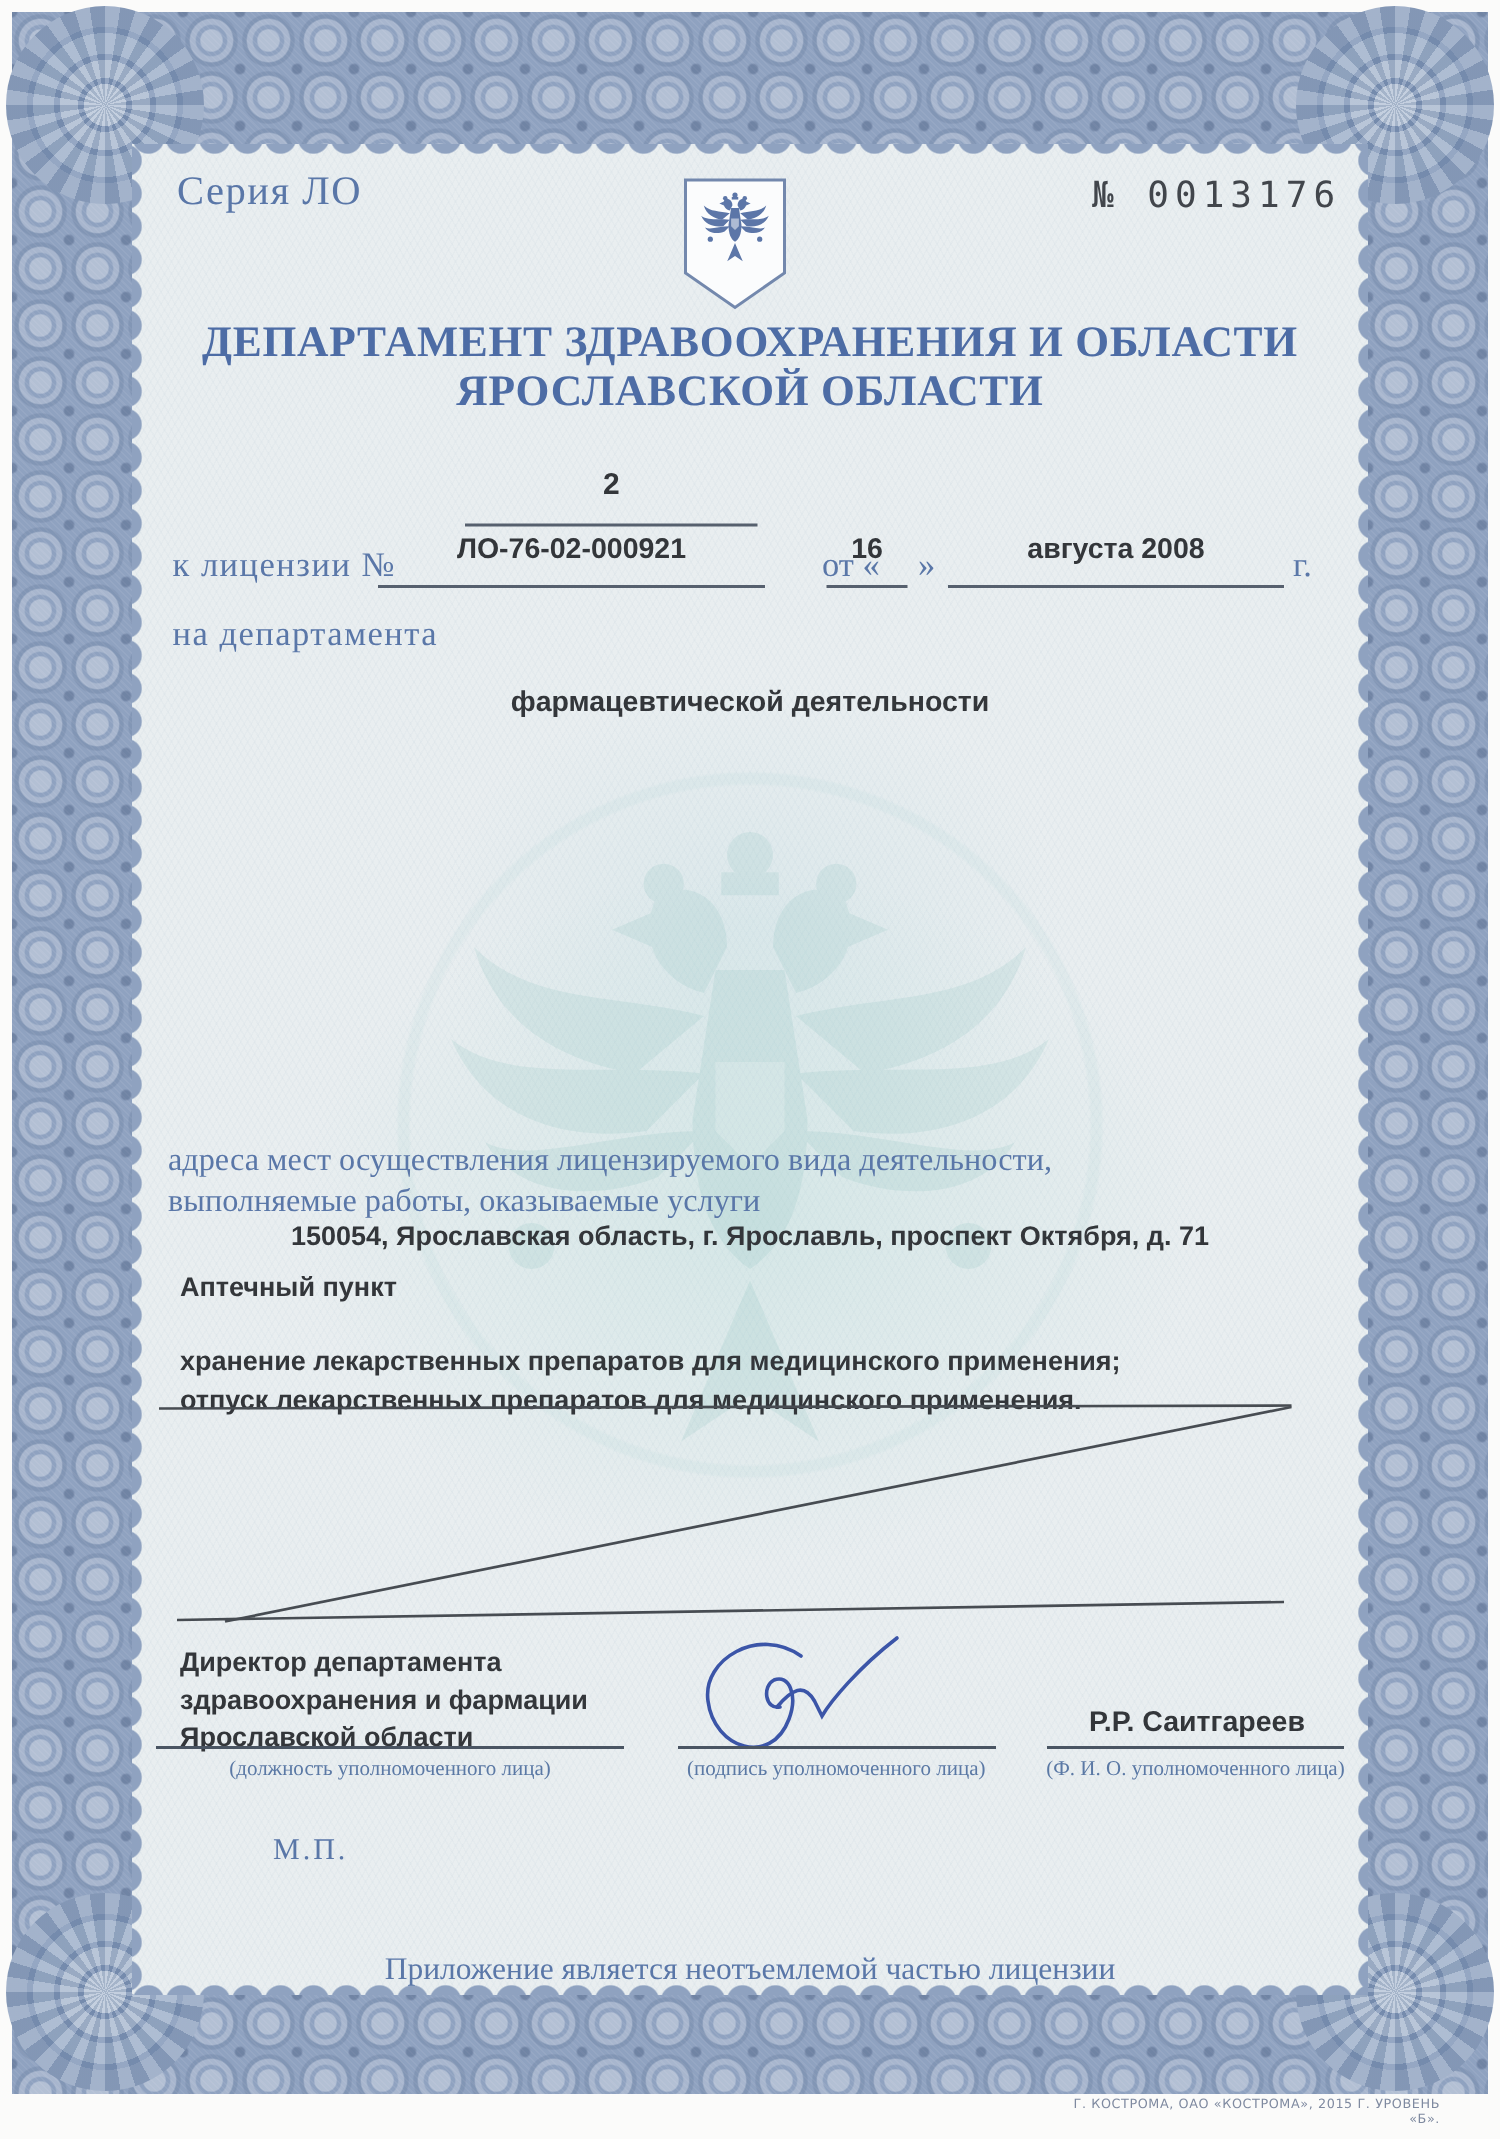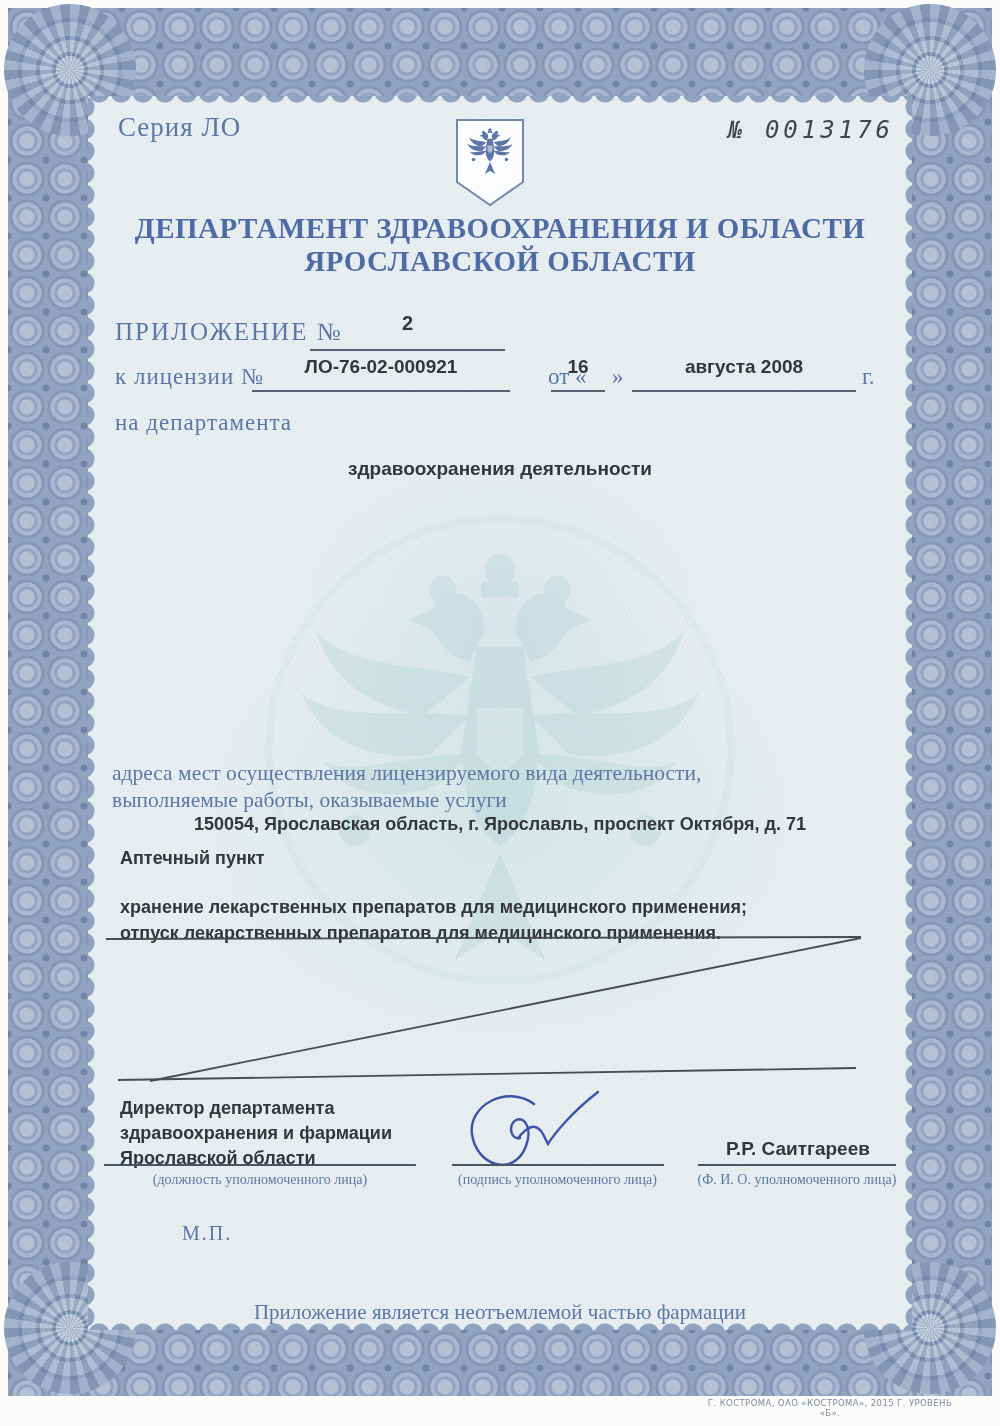--- a/index.html
+++ b/index.html
@@ -50,21 +50,21 @@
   .scallop-right  { left:902px; top:96px;   width:10px;  height:1234px; background:radial-gradient(circle at 14px 11px, #8fa2c0 10px, transparent 11px) 0 0/10px 22px repeat-y; }
   
   .lbl  { position:absolute; font-family:"Liberation Serif", serif; color:#5a77a8; }
   .bold { position:absolute; font-family:"Liberation Sans", sans-serif; font-weight:bold; color:#33363a; }
   .fill {
     position:absolute; border-bottom:2px solid #56606e; text-align:center;
     font-family:"Liberation Sans", sans-serif; font-weight:bold; color:#33363a;
   }
   .series   { left:118px; top:112px; font-size:27px; letter-spacing:1px; }
   .number   { position:absolute; left:728px; top:116px; font-family:"DejaVu Sans Mono", monospace;
-              font-size:24px; letter-spacing:4px; color:#42464c;font-style:italic; }
+              font-size:24px; letter-spacing:4px; color:#42464c; }
   .title    { position:absolute; left:88px; top:212px; width:824px; text-align:center;
               font-family:"Liberation Serif", serif; font-weight:bold; font-size:29px;
               line-height:33px; color:#4d6ca5; letter-spacing:.5px; }
   .annex-label { left:115px; top:318px; font-size:25px; letter-spacing:2px; }
   .annex-num   { left:310px; top:312px; width:195px; height:37px; font-size:20px; }
   .lic-label   { left:115px; top:364px; font-size:23px; letter-spacing:1px; }
   .lic-num     { left:252px; top:356px; width:258px; height:34px; font-size:19px; }
   .ot          { left:524px; top:364px; font-size:23px;margin-left:24px; }
   .lic-day     { left:551px; top:356px; width:54px; height:34px; font-size:19px; }
   .quote-close { left:612px; top:364px; font-size:23px; }
@@ -86,21 +86,21 @@
   .sigline-1   { left:104px; width:312px; }
   .sigline-2   { left:452px; width:212px; }
   .sigline-3   { left:698px; width:198px; }
   .caption     { position:absolute; top:1172px; text-align:center; font-family:"Liberation Serif", serif;
                  font-size:14px; color:#5b79a5; }
   .caption-1   { left:105px; width:310px; }
   .caption-2   { left:450px; width:215px; }
   .caption-3   { left:696px; width:202px; }
   .stamp       { left:182px; top:1222px; font-size:20px; letter-spacing:2px; }
   .footer-note { left:88px; top:1300px; width:824px; text-align:center; font-size:21px; }
-  .print-note  { position:absolute; left:700px; top:1398px; width:260px; text-align:center;
+  .print-note  { position:absolute; left:700px; top:1398px; width:260px; text-align:right;
                  font-family:"DejaVu Sans", sans-serif; font-size:8.5px; color:#7f8aa0; letter-spacing:.4px; }
   .emblem      { position:absolute; left:455px; top:118px; }
   .watermark   { position:absolute; left:270px; top:520px; opacity:.15; }
   .sig-scribble{ position:absolute; left:448px; top:1082px; }
   .strike-overlay { position:absolute; left:0; top:0; pointer-events:none; }
 </style>
 </head>
 <body>
 
 <div class="page">
@@ -158,33 +158,32 @@
     <g style="color:#5c76a8" fill="currentColor">
       <use href="#eagle" x="9" y="6" width="52" height="64"></use>
     </g>
   </svg>
 
   <div class="title">
     <div>ДЕПАРТАМЕНТ ЗДРАВООХРАНЕНИЯ И ОБЛАСТИ</div>
     <div>ЯРОСЛАВСКОЙ ОБЛАСТИ</div>
   </div>
 
-  <div class="lbl annex-label">ПРИЛОЖЕНИЕ №</div>
   <div class="fill annex-num">2</div>
 
   <div class="lbl lic-label">к лицензии №</div>
   <div class="fill lic-num">ЛО-76-02-000921</div>
   <div class="lbl ot">от «</div>
   <div class="fill lic-day">16</div>
   <div class="lbl quote-close">»</div>
   <div class="fill lic-month">августа 2008</div>
   <div class="lbl g-suffix">г.</div>
 
   <div class="lbl na-osu">на департамента</div>
-  <div class="bold activity">здравоохранения деятельности</div>
+  <div class="bold activity">фармацевтической деятельности</div>
 
 
   <div class="lbl addresses">адреса мест осуществления лицензируемого вида деятельности, выполняемые работы, оказываемые услуги</div>
   <div class="bold address">150054, Ярославская область, г. Ярославль, проспект Октября, д. 71</div>
   <div class="bold facility">Аптечный пункт</div>
   <div class="bold works">
     <div>хранение лекарственных препаратов для медицинского применения;</div>
     <div>отпуск лекарственных препаратов для медицинского применения.</div>
   </div>
 
@@ -210,16 +209,16 @@
   <div class="sigline sigline-1"></div>
   <div class="sigline sigline-2"></div>
   <div class="sigline sigline-3"></div>
 
   <div class="caption caption-1">(должность уполномоченного лица)</div>
   <div class="caption caption-2">(подпись уполномоченного лица)</div>
   <div class="caption caption-3">(Ф. И. О. уполномоченного лица)</div>
 
   <div class="lbl stamp">М.П.</div>
 
-  <div class="lbl footer-note">Приложение является неотъемлемой частью фармации</div>
+  <div class="lbl footer-note">Приложение является неотъемлемой частью лицензии</div>
   <div class="print-note">Г. КОСТРОМА, ОАО «КОСТРОМА», 2015 Г. УРОВЕНЬ «Б».</div>
 
 </div>
 
 </body></html>

